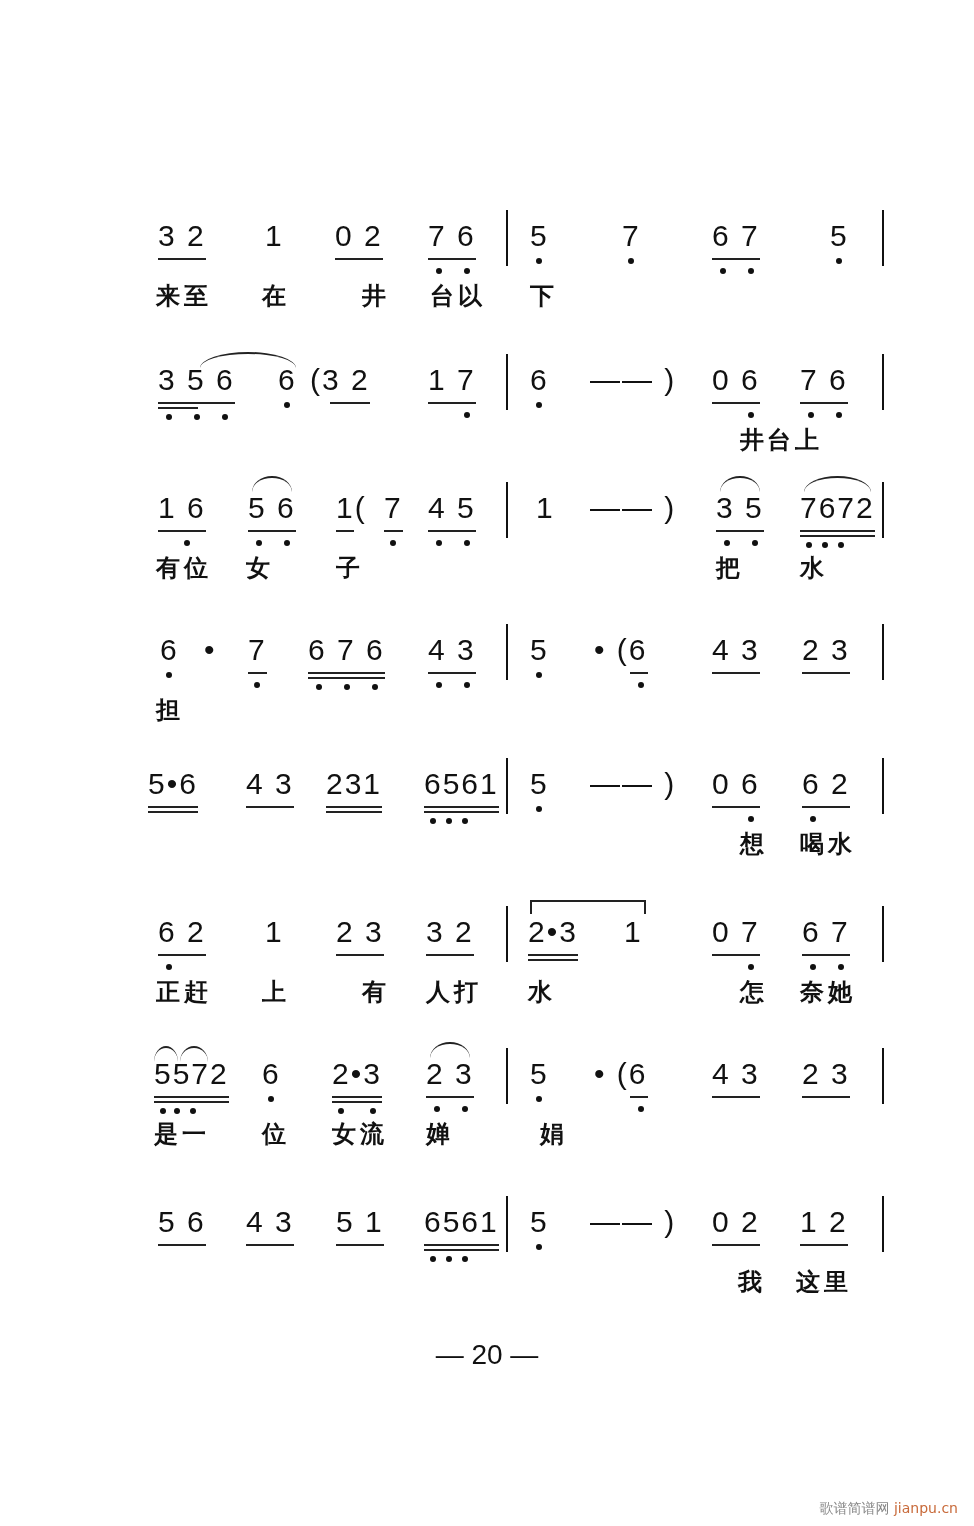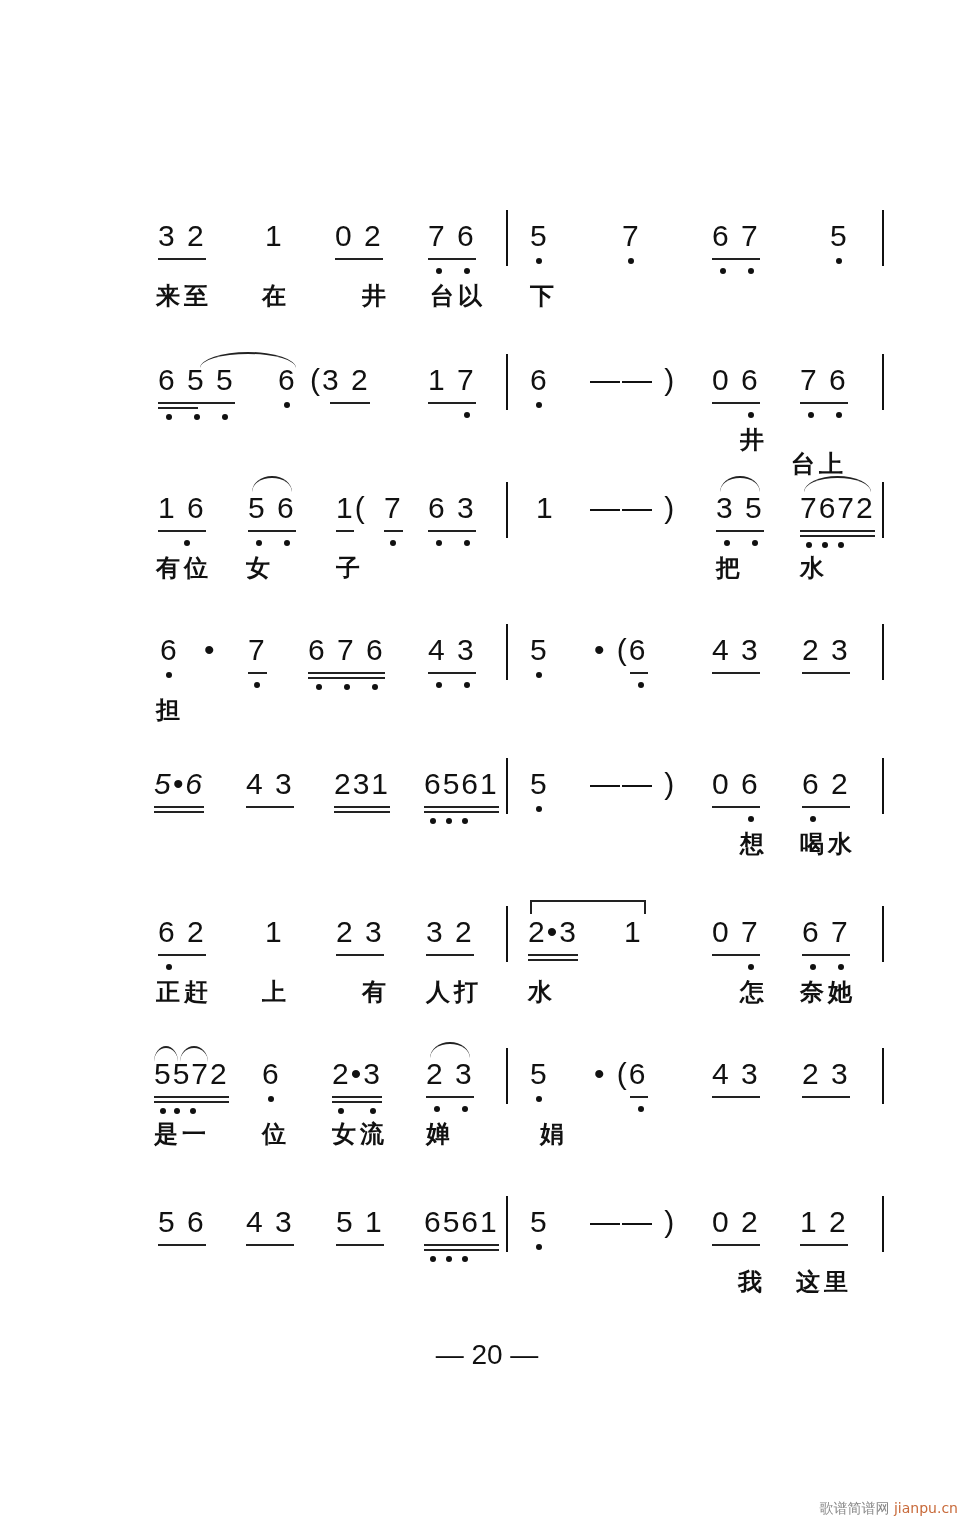--- a/index.html
+++ b/index.html
@@ -54,42 +54,42 @@
       <div class="note" style="left: 830px;"><span>5</span><div class="dot" style="left: 6px; top: 40px;"></div></div>
       <div class="bar" style="left: 506px;"></div>
       <div class="bar" style="left: 882px;"></div>
       <div class="lyric" style="left: 156px;">来至</div>
       <div class="lyric" style="left: 262px;">在</div>
       <div class="lyric" style="left: 362px;">井</div>
       <div class="lyric" style="left: 430px;">台以</div>
       <div class="lyric" style="left: 530px;">下</div>
     </div>
     <div class="row" style="top: 362px;">
-      <div class="note" style="left: 158px;"><span>6 5 5</span><div class="ul ul1"></div><div class="ul ul2" style="right: auto; width: 40px;"></div><div class="dot" style="left: 8px; top: 52px;"></div><div class="dot" style="left: 36px; top: 52px;"></div><div class="dot" style="left: 64px; top: 52px;"></div></div>
+      <div class="note" style="left: 158px;"><span>3 5 6</span><div class="ul ul1"></div><div class="ul ul2" style="right: auto; width: 40px;"></div><div class="dot" style="left: 8px; top: 52px;"></div><div class="dot" style="left: 36px; top: 52px;"></div><div class="dot" style="left: 64px; top: 52px;"></div></div>
       <div class="note" style="left: 278px;"><span>6</span><div class="dot" style="left: 6px; top: 40px;"></div></div>
       <div class="note" style="left: 310px;"><span>(3 2</span><div class="ul ul1" style="left: 20px;"></div></div>
       <div class="note" style="left: 428px;"><span>1 7</span><div class="ul ul1"></div><div class="dot" style="left: 36px; top: 50px;"></div></div>
       <div class="note" style="left: 530px;"><span>6</span><div class="dot" style="left: 6px; top: 40px;"></div></div>
       <div class="note" style="left: 590px;"><span>——  )</span></div>
       <div class="note" style="left: 712px;"><span>0 6</span><div class="ul ul1"></div><div class="dot" style="left: 36px; top: 50px;"></div></div>
       <div class="note" style="left: 800px;"><span>7 6</span><div class="ul ul1"></div><div class="dot" style="left: 8px; top: 50px;"></div><div class="dot" style="left: 36px; top: 50px;"></div></div>
       <div class="note" style="left: 200px;">
         <div class="slur" style="left: 0px; width: 96px; top: -10px;"></div>
       </div>
       <div class="bar" style="left: 506px;"></div>
       <div class="bar" style="left: 882px;"></div>
       <div class="lyric" style="left: 740px;">井</div>
-      <div class="lyric" style="left: 791px; margin-top: 24px;">台上</div>
+      <div class="lyric" style="left: 767px;">台上</div>
     </div>
     <div class="row" style="top: 490px; text-align: right;">
       <div class="note" style="left: 158px;"><span>1 6</span><div class="ul ul1"></div><div class="dot" style="left: 26px; top: 50px;"></div></div>
       <div class="note" style="left: 248px;"><span>5 6</span><div class="ul ul1"></div><div class="dot" style="left: 8px; top: 50px;"></div><div class="dot" style="left: 36px; top: 50px;"></div><div class="slur" style="left: 4px; right: 4px;"></div></div>
       <div class="note" style="left: 336px;"><span>1(</span><div class="ul ul1" style="right: auto; width: 18px;"></div></div>
       <div class="note" style="left: 384px;"><span>7</span><div class="ul ul1"></div><div class="dot" style="left: 6px; top: 50px;"></div></div>
-      <div class="note" style="left: 428px;"><span>6 3</span><div class="ul ul1"></div><div class="dot" style="left: 8px; top: 50px;"></div><div class="dot" style="left: 36px; top: 50px;"></div></div>
+      <div class="note" style="left: 428px;"><span>4 5</span><div class="ul ul1"></div><div class="dot" style="left: 8px; top: 50px;"></div><div class="dot" style="left: 36px; top: 50px;"></div></div>
       <div class="note" style="left: 536px;"><span>1</span></div>
       <div class="note" style="left: 590px;"><span>——  )</span></div>
       <div class="note" style="left: 716px;"><span>3 5</span><div class="ul ul1"></div><div class="dot" style="left: 8px; top: 50px;"></div><div class="dot" style="left: 36px; top: 50px;"></div><div class="slur" style="left: 4px; right: 4px;"></div></div>
       <div class="note" style="left: 800px;"><span>7672</span><div class="ul ul1"></div><div class="ul ul2"></div><div class="dot" style="left: 6px; top: 52px;"></div><div class="dot" style="left: 22px; top: 52px;"></div><div class="dot" style="left: 38px; top: 52px;"></div><div class="slur" style="left: 4px; right: 4px;"></div></div>
       <div class="bar" style="left: 506px;"></div>
       <div class="bar" style="left: 882px;"></div>
       <div class="lyric" style="left: 156px;">有位</div>
       <div class="lyric" style="left: 246px;">女</div>
       <div class="lyric" style="left: 336px;">子</div>
       <div class="lyric" style="left: 716px;">把</div>
@@ -103,23 +103,23 @@
       <div class="note" style="left: 428px;"><span>4 3</span><div class="ul ul1"></div><div class="dot" style="left: 8px; top: 50px;"></div><div class="dot" style="left: 36px; top: 50px;"></div></div>
       <div class="note" style="left: 530px;"><span>5</span><div class="dot" style="left: 6px; top: 40px;"></div></div>
       <div class="note" style="left: 594px;"><span>• (6</span><div class="ul ul1" style="left: 36px;"></div><div class="dot" style="left: 44px; top: 50px;"></div></div>
       <div class="note" style="left: 712px;"><span>4 3</span><div class="ul ul1"></div></div>
       <div class="note" style="left: 802px;"><span>2 3</span><div class="ul ul1"></div></div>
       <div class="bar" style="left: 506px;"></div>
       <div class="bar" style="left: 882px;"></div>
       <div class="lyric" style="left: 156px;">担</div>
     </div>
     <div class="row" style="top: 766px;">
-      <div class="note" style="left: 154px; font-style: italic;"><span>5•6</span><div class="ul ul1"></div><div class="ul ul2"></div></div>
+      <div class="note" style="left: 148px;"><span>5•6</span><div class="ul ul1"></div><div class="ul ul2"></div></div>
       <div class="note" style="left: 246px;"><span>4 3</span><div class="ul ul1"></div></div>
-      <div class="note" style="left: 334px;"><span>231</span><div class="ul ul1"></div><div class="ul ul2"></div></div>
+      <div class="note" style="left: 326px;"><span>231</span><div class="ul ul1"></div><div class="ul ul2"></div></div>
       <div class="note" style="left: 424px;"><span>6561</span><div class="ul ul1"></div><div class="ul ul2"></div><div class="dot" style="left: 6px; top: 52px;"></div><div class="dot" style="left: 22px; top: 52px;"></div><div class="dot" style="left: 38px; top: 52px;"></div></div>
       <div class="note" style="left: 530px;"><span>5</span><div class="dot" style="left: 6px; top: 40px;"></div></div>
       <div class="note" style="left: 590px;"><span>——  )</span></div>
       <div class="note" style="left: 712px;"><span>0 6</span><div class="ul ul1"></div><div class="dot" style="left: 36px; top: 50px;"></div></div>
       <div class="note" style="left: 802px;"><span>6 2</span><div class="ul ul1"></div><div class="dot" style="left: 8px; top: 50px;"></div></div>
       <div class="bar" style="left: 506px;"></div>
       <div class="bar" style="left: 882px;"></div>
       <div class="lyric" style="left: 740px;">想</div>
       <div class="lyric" style="left: 800px;">喝水</div>
     </div>

